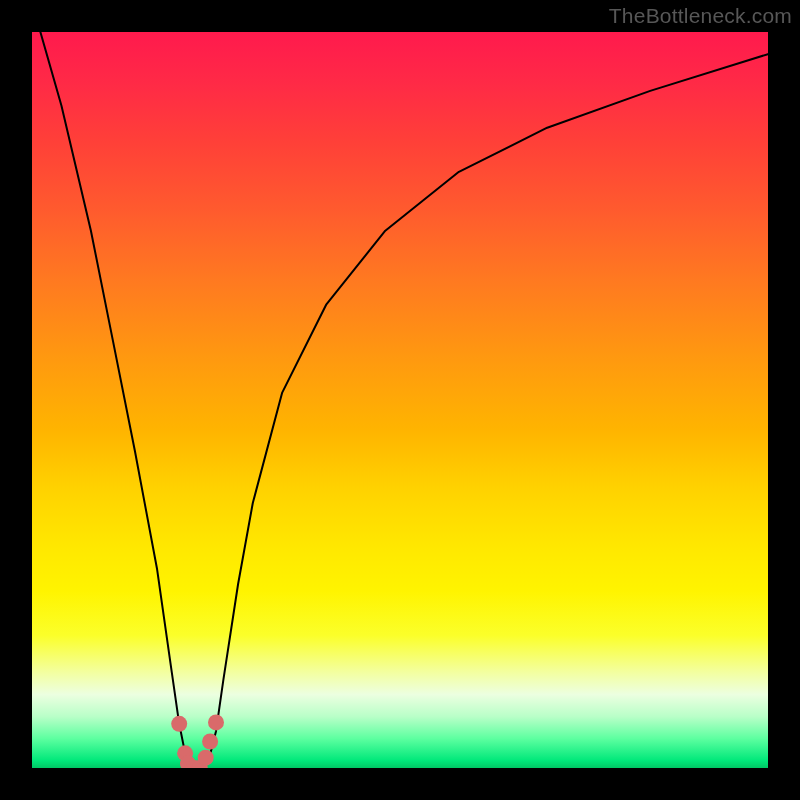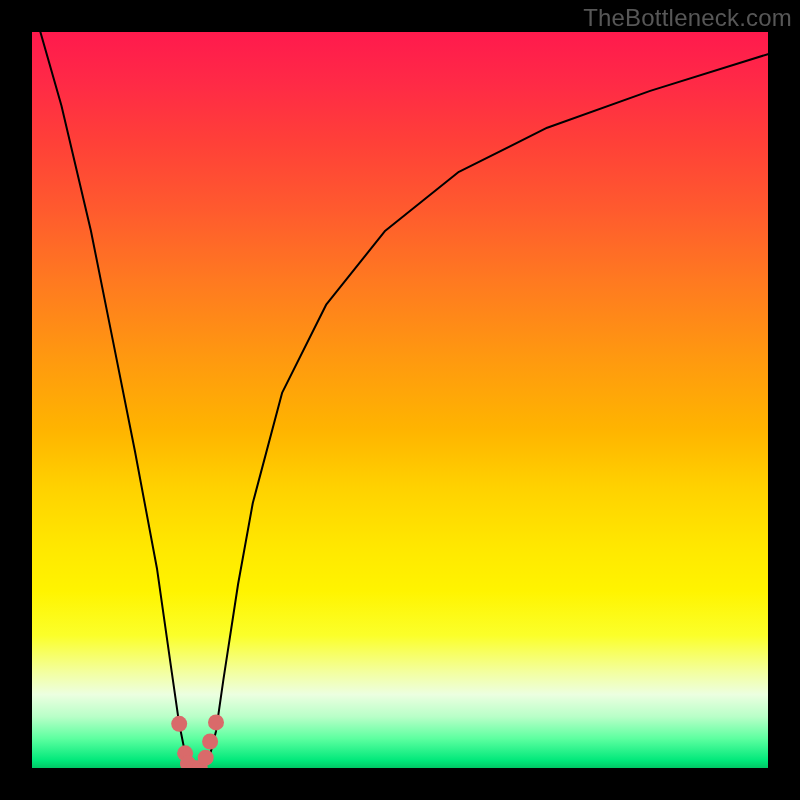--- a/index.html
+++ b/index.html
@@ -41,21 +41,21 @@
       #5dffa0 96%,
       #00e87a 99%,
       #00c865 100%
     );
   }
   .watermark {
     position: absolute;
     top: 4px;
     right: 8px;
     color: #575757;
-    font-size: 24px;
+    font-size: 21px;
     letter-spacing: 0.2px;
     font-weight: 400;
     user-select: none;
   }
   svg.curve {
     position: absolute;
     left: 0;
     top: 0;
     width: 736px;
     height: 736px;

